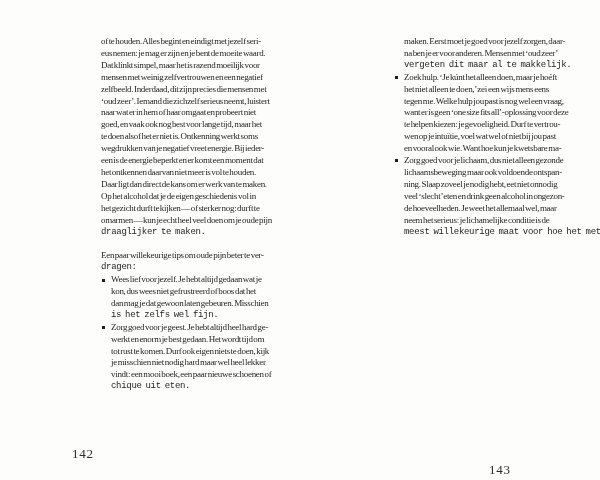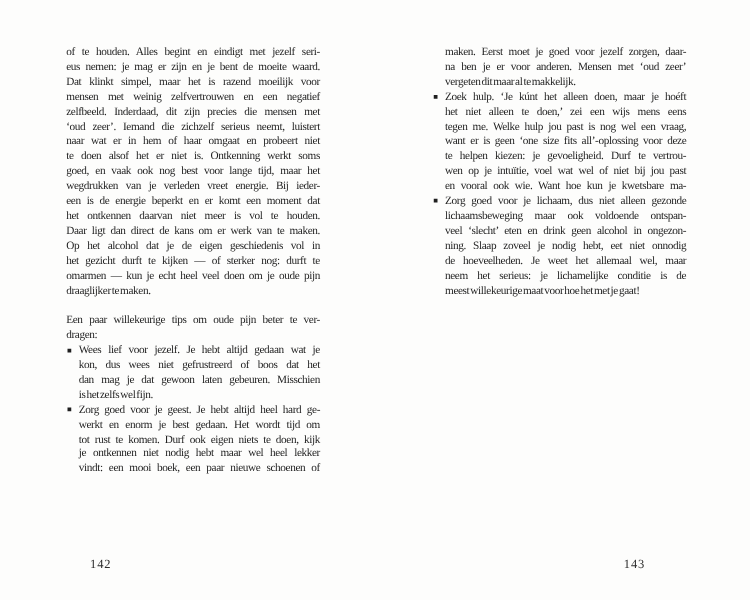--- a/index.html
+++ b/index.html
@@ -30,66 +30,67 @@
   }
   .text-column.left  { left: 53px; }
   .text-column.right { left: 346px; }
   .line {
     text-align: justify;
     text-align-last: justify;
     white-space: nowrap;
   }
   .line.last {
     text-align-last: left;
+    font-family: Liberation Mono, monospace;
   }
-  .block { position: relative; }
+  .block { position: relative; margin-left: 48px; }
   .block.bullet,
   .block.continuation {
     padding-left: 10px;
   }
   .bullet-marker {
     position: absolute;
     left: 1px;
     top: 4.4px;
     width: 3px;
     height: 3px;
     background: #1f1f1f;
     display: inline-block;
   }
   .spacer {
     height: 11.9px;
   }
   .page-number {
     position: absolute;
     top: 446px;
-    font-size: 10px;
+    font-size: 13px;
     letter-spacing: 0.7px;
     color: #2c2c2c;
   }
   .page-number.left  { left: 72px; }
-  .page-number.right { left: 499px; }
+  .page-number.right { left: 489px; margin-top: 16px; }
 </style>
 </head>
 <body>
 
 <div class="spread">
 
   <section>
     <div class="text-column left">
         <div class="block paragraph">
           <div class="line">of te houden. Alles begint en eindigt met jezelf seri-</div>
           <div class="line">eus nemen: je mag er zijn en je bent de moeite waard.</div>
           <div class="line">Dat klinkt simpel, maar het is razend moeilijk voor</div>
           <div class="line">mensen met weinig zelfvertrouwen en een negatief</div>
           <div class="line">zelfbeeld. Inderdaad, dit zijn precies die mensen met</div>
           <div class="line">‘oud zeer’. Iemand die zichzelf serieus neemt, luistert</div>
           <div class="line">naar wat er in hem of haar omgaat en probeert niet</div>
+          <div class="line">goed, en vaak ook nog best voor lange tijd, maar het</div>
           <div class="line">te doen alsof het er niet is. Ontkenning werkt soms</div>
-          <div class="line">goed, en vaak ook nog best voor lange tijd, maar het</div>
-          <div class="line">wegdrukken van je verleden vreet energie. Bij ieder-</div>
+          <div class="line">wegdrukken van je negatief vreet energie. Bij ieder-</div>
           <div class="line">een is de energie beperkt en er komt een moment dat</div>
           <div class="line">het ontkennen daarvan niet meer is vol te houden.</div>
           <div class="line">Daar ligt dan direct de kans om er werk van te maken.</div>
           <div class="line">Op het alcohol dat je de eigen geschiedenis vol in</div>
           <div class="line">het gezicht durft te kijken — of sterker nog: durft te</div>
           <div class="line">omarmen — kun je echt heel veel doen om je oude pijn</div>
           <div class="line last">draaglijker te maken.</div>
         </div>
         <div class="spacer"></div>
         <div class="block paragraph">
@@ -101,22 +102,23 @@
           <div class="line">Wees lief voor jezelf. Je hebt altijd gedaan wat je</div>
           <div class="line">kon, dus wees niet gefrustreerd of boos dat het</div>
           <div class="line">dan mag je dat gewoon laten gebeuren. Misschien</div>
           <div class="line last">is het zelfs wel fijn.</div>
         </div>
         <div class="block bullet">
           <span class="bullet-marker"></span>
           <div class="line">Zorg goed voor je geest. Je hebt altijd heel hard ge-</div>
           <div class="line">werkt en enorm je best gedaan. Het wordt tijd om</div>
           <div class="line">tot rust te komen. Durf ook eigen niets te doen, kijk</div>
-          <div class="line">je ontkennen niet nodig hebt maar wel heel lekker</div>
+          <div class="line">je misschien niet nodig hard maar wel heel lekker</div>
           <div class="line">vindt: een mooi boek, een paar nieuwe schoenen of</div>
+          <div class="line last">chique uit eten.</div>
         </div>
       </div>
     <div class="page-number left">142</div>
   </section>
 
   <section>
     <div class="text-column right">
         <div class="block continuation">
           <div class="line">maken. Eerst moet je goed voor jezelf zorgen, daar-</div>
           <div class="line">na ben je er voor anderen. Mensen met ‘oud zeer’</div>
@@ -129,22 +131,22 @@
           <div class="line">tegen me. Welke hulp jou past is nog wel een vraag,</div>
           <div class="line">want er is geen ‘one size fits all’-oplossing voor deze</div>
           <div class="line">te helpen kiezen: je gevoeligheid. Durf te vertrou-</div>
           <div class="line">wen op je intuïtie, voel wat wel of niet bij jou past</div>
           <div class="line">en vooral ook wie. Want hoe kun je kwetsbare ma-</div>
         </div>
         <div class="block bullet">
           <span class="bullet-marker"></span>
           <div class="line">Zorg goed voor je lichaam, dus niet alleen gezonde</div>
           <div class="line">lichaamsbeweging maar ook voldoende ontspan-</div>
+          <div class="line">ning. Slaap zoveel je nodig hebt, eet niet onnodig</div>
           <div class="line">veel ‘slecht’ eten en drink geen alcohol in ongezon-</div>
-          <div class="line">ning. Slaap zoveel je nodig hebt, eet niet onnodig</div>
           <div class="line">de hoeveelheden. Je weet het allemaal wel, maar</div>
           <div class="line">neem het serieus: je lichamelijke conditie is de</div>
           <div class="line last">meest willekeurige maat voor hoe het met je gaat!</div>
         </div>
       </div>
     <div class="page-number right">143</div>
   </section>
 
 </div>
 

